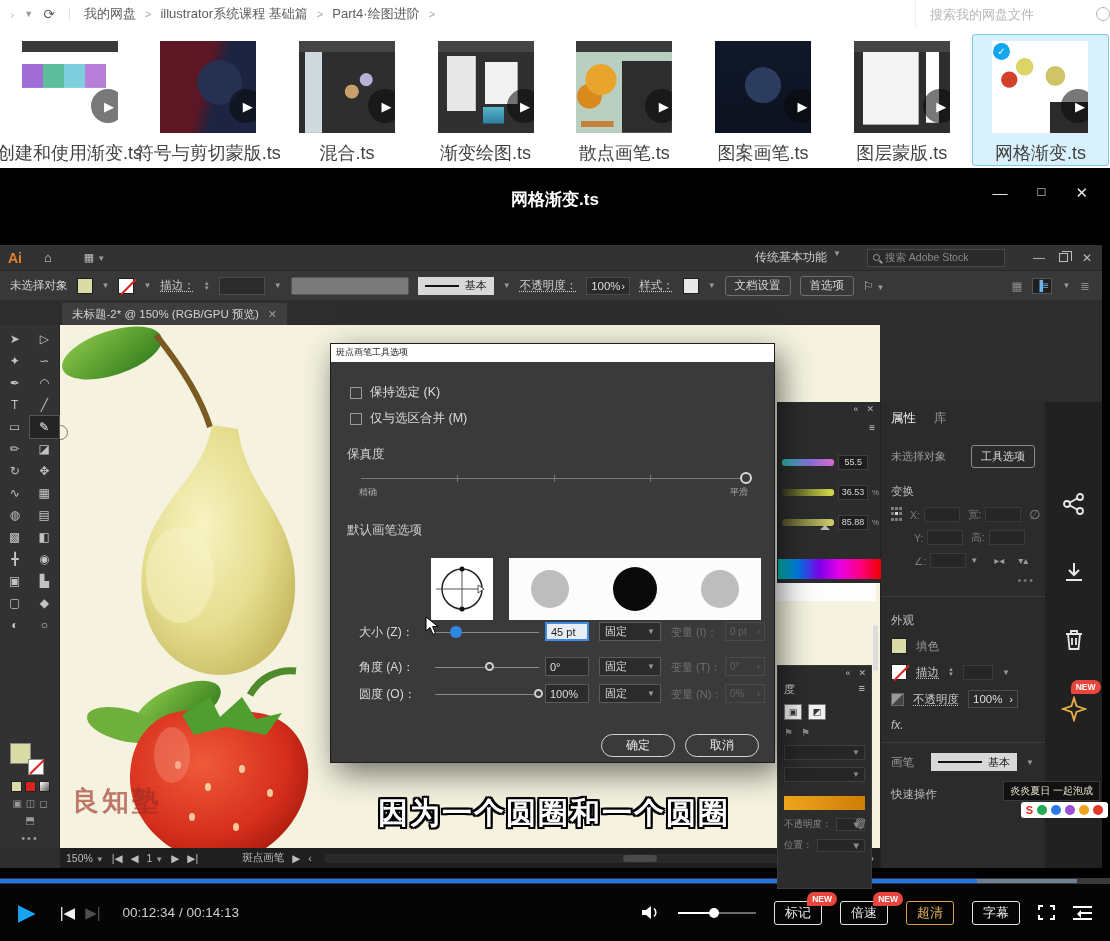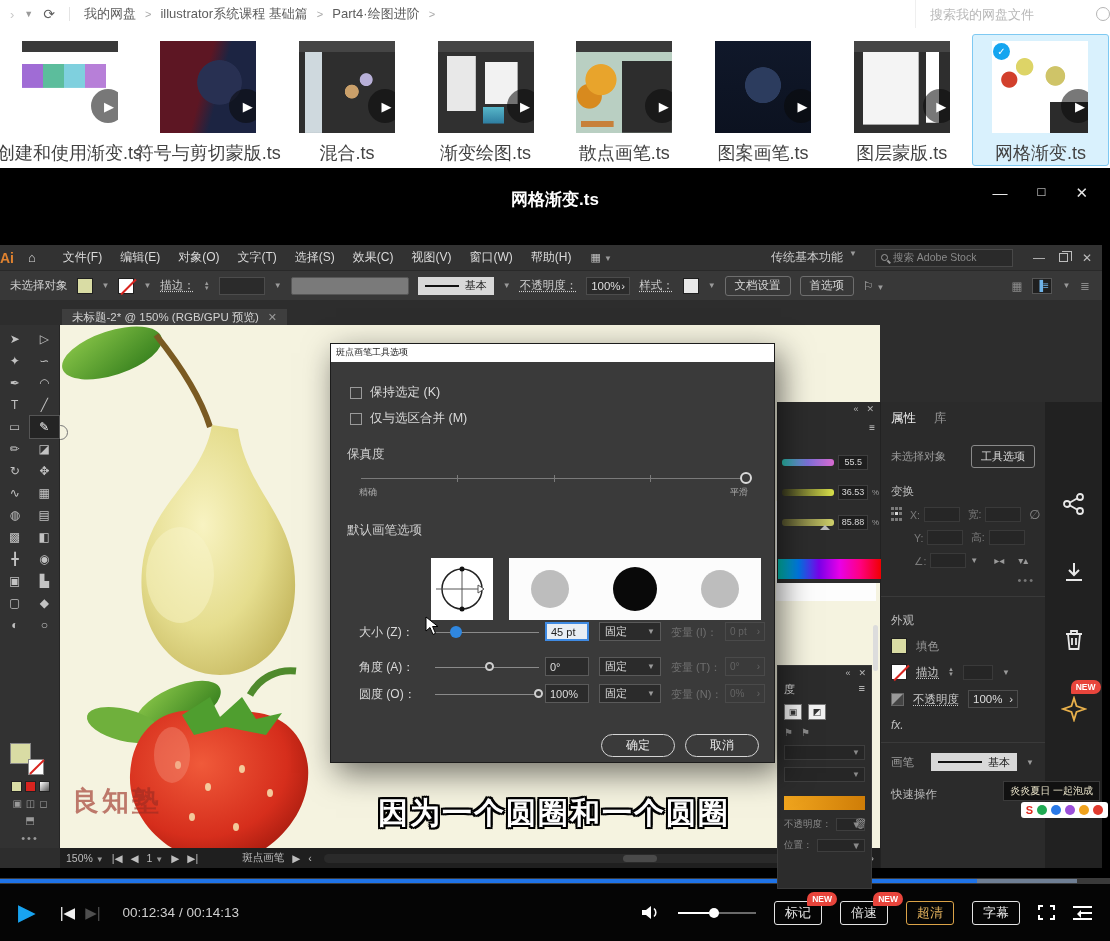--- a/index.html
+++ b/index.html
@@ -42,21 +42,21 @@
   .art8{background:#fff;background-image:radial-gradient(circle at 34% 28%,#ddd467 0 9%,transparent 10%),radial-gradient(circle at 18% 42%,#d2402c 0 8%,transparent 9%),radial-gradient(circle at 66% 38%,#cfc468 0 11%,transparent 12%),linear-gradient(#2b2b2b,#2b2b2b),linear-gradient(#e0a12c,#e0a12c)}
   .art8{background-size:100% 100%,100% 100%,100% 100%,40% 34%,28% 5%;background-position:0 0,0 0,0 0,100% 100%,98% 84%;background-repeat:no-repeat}
   
   .video{position:absolute;top:168px;left:0;width:1110px;height:710px;background:#000}
   .vtitle{position:absolute;top:20px;left:0;right:0;text-align:center;color:#fff;font-size:17px;font-weight:bold}
   .vwin{position:absolute;top:16px;right:22px;display:flex;gap:30px;color:#e8e8e8;font-size:15px}
   .vwin span{cursor:default}
   .vwin .sq{font-size:13px}
   
   .ai{position:absolute;left:0;top:77px;width:1102px;height:633px;background:#2d2d2d;font-size:11px;color:#c9c9c9}
-  .menubar{height:25px;background:#323232;display:flex;align-items:center;gap:4px;}
+  .menubar{height:25px;background:#323232;display:flex;align-items:center;gap:12px;padding-left:8px}
   .ai-logo{color:#e0822f;font-weight:bold;font-size:14px;margin-right:10px}
   .home-ic{color:#d8d8d8;font-size:13px;margin-right:14px}
   .mitem{padding:0 9px;font-size:12px;color:#dadada}
   .wlayout{margin-left:6px;color:#bdbdbd;font-size:11px}
   .workspace{margin-left:auto;color:#cfcfcf;font-size:12px;display:flex;align-items:flex-start;gap:6px}
   .chev{font-size:8px;color:#9a9a9a}
   .stock{margin-left:14px;width:138px;height:18px;background:#2a2a2a;border:1px solid #484848;display:flex;align-items:center;gap:5px;padding:0 5px;color:#8a8a8a;font-size:10.5px}
   .mag{width:7px;height:7px;border:1.5px solid #9a9a9a;border-radius:50%;position:relative;flex:none}
   .mag:after{content:"";position:absolute;width:4px;height:1.5px;background:#9a9a9a;transform:rotate(45deg);left:5px;top:6px}
   .aiwin{display:flex;gap:14px;margin:0 10px 0 16px;color:#bdbdbd;font-size:12px;align-items:center}
@@ -70,21 +70,21 @@
   .stepbox{width:46px;height:18px;background:#2b2b2b;border:1px solid #4c4c4c;display:flex;align-items:center;justify-content:flex-end;padding-right:4px;color:#ddd}
   .steparrows{display:flex;flex-direction:column;font-size:6px;color:#9a9a9a;line-height:5px}
   .brushprev{width:118px;height:18px;background:#7a7a7a;border:1px solid #565656;border-radius:2px}
   .basicbox{height:18px;background:#d8d8d8;color:#222;display:flex;align-items:center;gap:6px;padding:0 7px;font-size:11px}
   .basicbox .line{width:34px;height:2px;background:#111}
   .valbox{width:44px;height:18px;background:#2b2b2b;border:1px solid #4c4c4c;color:#ddd;display:flex;align-items:center;justify-content:space-between;padding:0 4px}
   .obtn{height:20px;border:1px solid #6e6e6e;border-radius:3px;padding:0 9px;display:flex;align-items:center;color:#d8d8d8;background:transparent;font-size:11.5px}
   .opt-right{margin-left:auto;display:flex;align-items:center;gap:10px;padding-right:12px;color:#8a8a8a}
   .panel-toggle{width:20px;height:16px;background:#1f1f1f;border:1px solid #555;color:#6fb3e8;font-size:10px;display:flex;align-items:center;justify-content:center}
   .tabrow{height:25px;background:#2d2d2d;display:flex;align-items:flex-end;padding-left:62px}
-  .doctab{background:#3e3e3e;height:16px;padding:0 10px;display:flex;align-items:center;gap:9px;font-size:11.5px;color:#d2d2d2}
+  .doctab{background:#3e3e3e;height:22px;padding:0 10px;display:flex;align-items:center;gap:9px;font-size:11.5px;color:#d2d2d2}
   .doctab .x{color:#9a9a9a;font-size:11px}
   
   .toolbar{position:absolute;left:0;top:80px;bottom:30px;width:60px;background:#323232;border-right:1px solid #262626}
   .tools{display:grid;grid-template-columns:1fr 1fr;padding-top:3px}
   .tool{height:22px;display:flex;align-items:center;justify-content:center;color:#c2c2c2;font-size:12px;font-style:normal}
   .tool i{font-style:normal}
   .tool.active{background:#242424;color:#fff;outline:1px solid #555}
   .tb-extras{position:absolute;left:0;bottom:4px;width:60px;display:flex;flex-direction:column;align-items:center;gap:6px}
   .fsw{position:relative;width:34px;height:32px;align-self:center;margin-left:-6px}
   .fsw .f{position:absolute;left:0;top:0;width:21px;height:21px;background:#d9dca4;border:1px solid #888}
@@ -338,31 +338,20 @@
     <div class="vwin">
       <span>—</span>
       <span class="sq">□</span>
       <span>✕</span>
     </div>
 
     <div class="ai">
       <div class="menubar">
         <span class="ai-logo">Ai</span>
         <span class="home-ic">⌂</span>
-        <span style="display:flex">
-          <span class="mitem">文件(F)</span>
-            <span class="mitem">编辑(E)</span>
-            <span class="mitem">对象(O)</span>
-            <span class="mitem">文字(T)</span>
-            <span class="mitem">选择(S)</span>
-            <span class="mitem">效果(C)</span>
-            <span class="mitem">视图(V)</span>
-            <span class="mitem">窗口(W)</span>
-            <span class="mitem">帮助(H)</span>
-        </span>
         <span class="wlayout">▦ <span class="chev">▼</span></span>
         <span class="workspace">
             <span>传统基本功能</span>
             <span class="chev">▼</span>
           </span>
         <span class="stock">
             <span class="mag"></span>
             <span>搜索 Adobe Stock</span>
           </span>
         <span class="aiwin">

